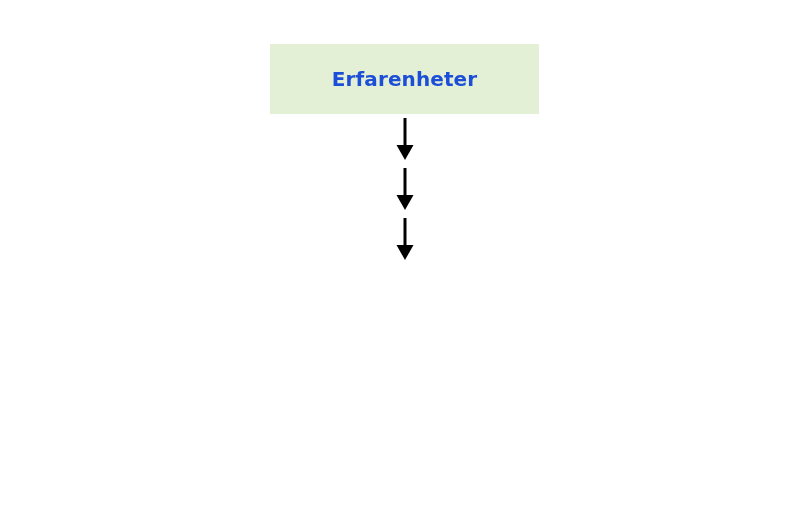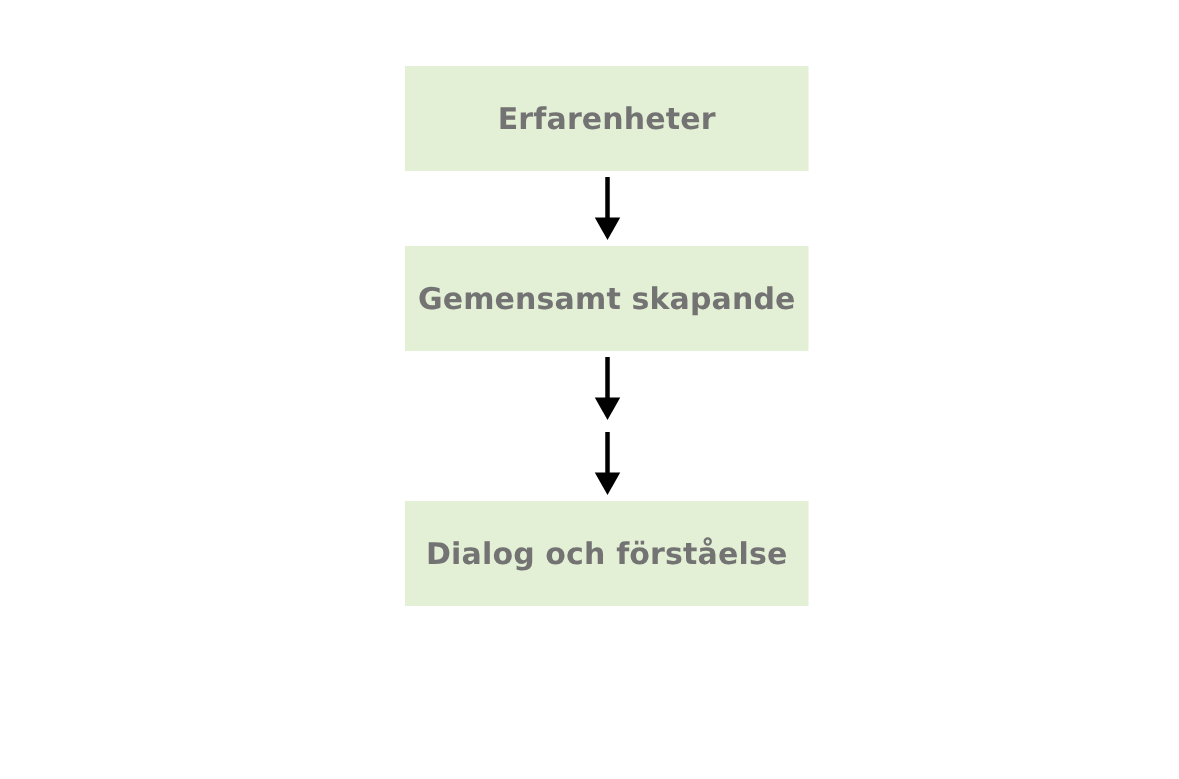--- a/index.html
+++ b/index.html
@@ -40,21 +40,21 @@
     display: flex;
     align-items: center;
     justify-content: center;
     box-sizing: border-box;
     padding: 0 10px;
   }
 
   .flow-node-label {
     font-size: 20px;
     font-weight: bold;
-    color: #737373;
+    color: #1d4ed8;
     letter-spacing: 0.1px;
     line-height: 1.1;
     text-align: center;
     white-space: nowrap;
   }
 
   
   .flow-connector {
     height: 50px;
     width: 269px;
@@ -79,41 +79,35 @@
 
     <div class="flow-connector">
       <span>
         <svg width="24" height="44" viewBox="0 0 24 44" aria-hidden="true">
           <line x1="12" y1="1" x2="12" y2="31" stroke="#000000" stroke-width="3"></line>
           <polygon points="12,43 3.5,28 20.5,28" fill="#000000"></polygon>
         </svg>
       </span>
     </div>
 
-    <div class="flow-node">
-      <span class="flow-node-label">Gemensamt skapande</span>
-    </div>
 
     <div class="flow-connector">
       <span>
         <svg width="24" height="44" viewBox="0 0 24 44" aria-hidden="true">
           <line x1="12" y1="1" x2="12" y2="31" stroke="#000000" stroke-width="3"></line>
           <polygon points="12,43 3.5,28 20.5,28" fill="#000000"></polygon>
         </svg>
       </span>
     </div>
 
 
     <div class="flow-connector">
       <span>
         <svg width="24" height="44" viewBox="0 0 24 44" aria-hidden="true">
           <line x1="12" y1="1" x2="12" y2="31" stroke="#000000" stroke-width="3"></line>
           <polygon points="12,43 3.5,28 20.5,28" fill="#000000"></polygon>
         </svg>
       </span>
     </div>
 
-    <div class="flow-node">
-      <span class="flow-node-label">Dialog och förståelse</span>
-    </div>
 
   </div>
 </div>
 
 </body></html>

